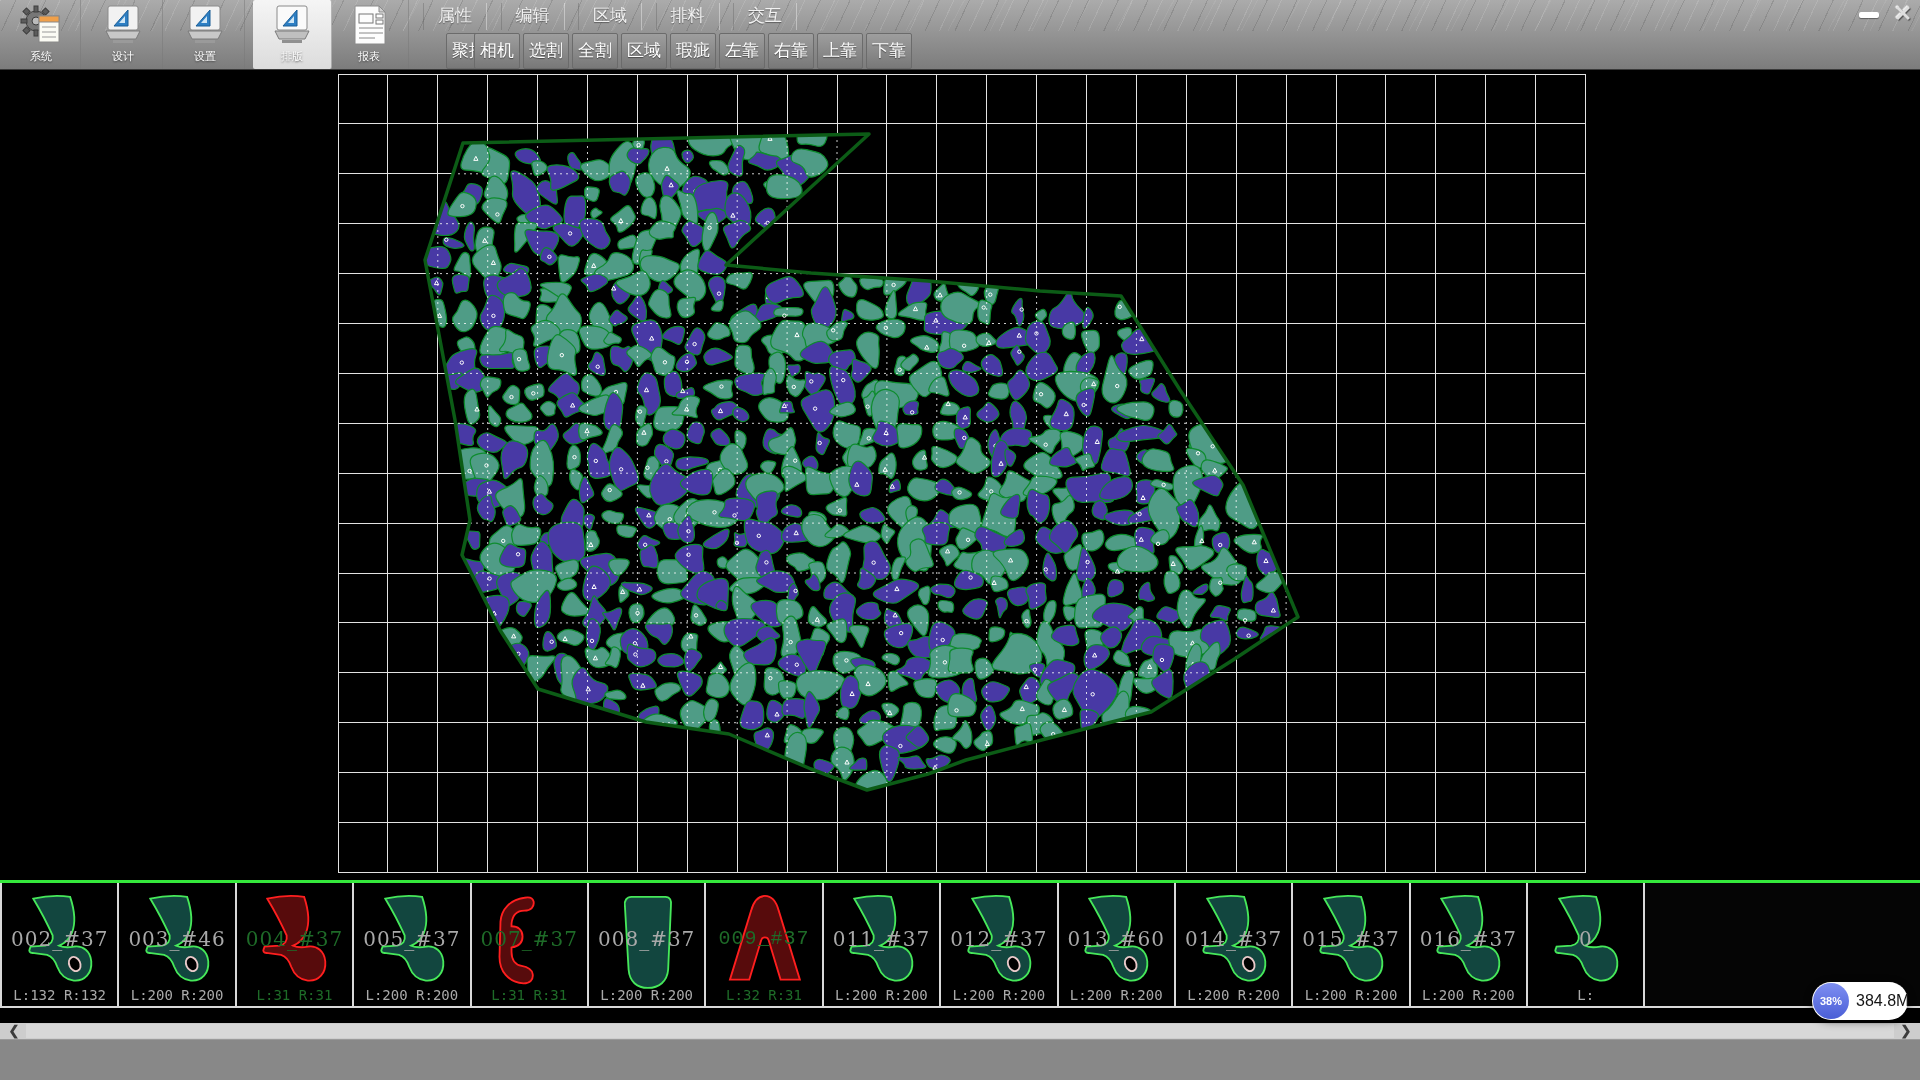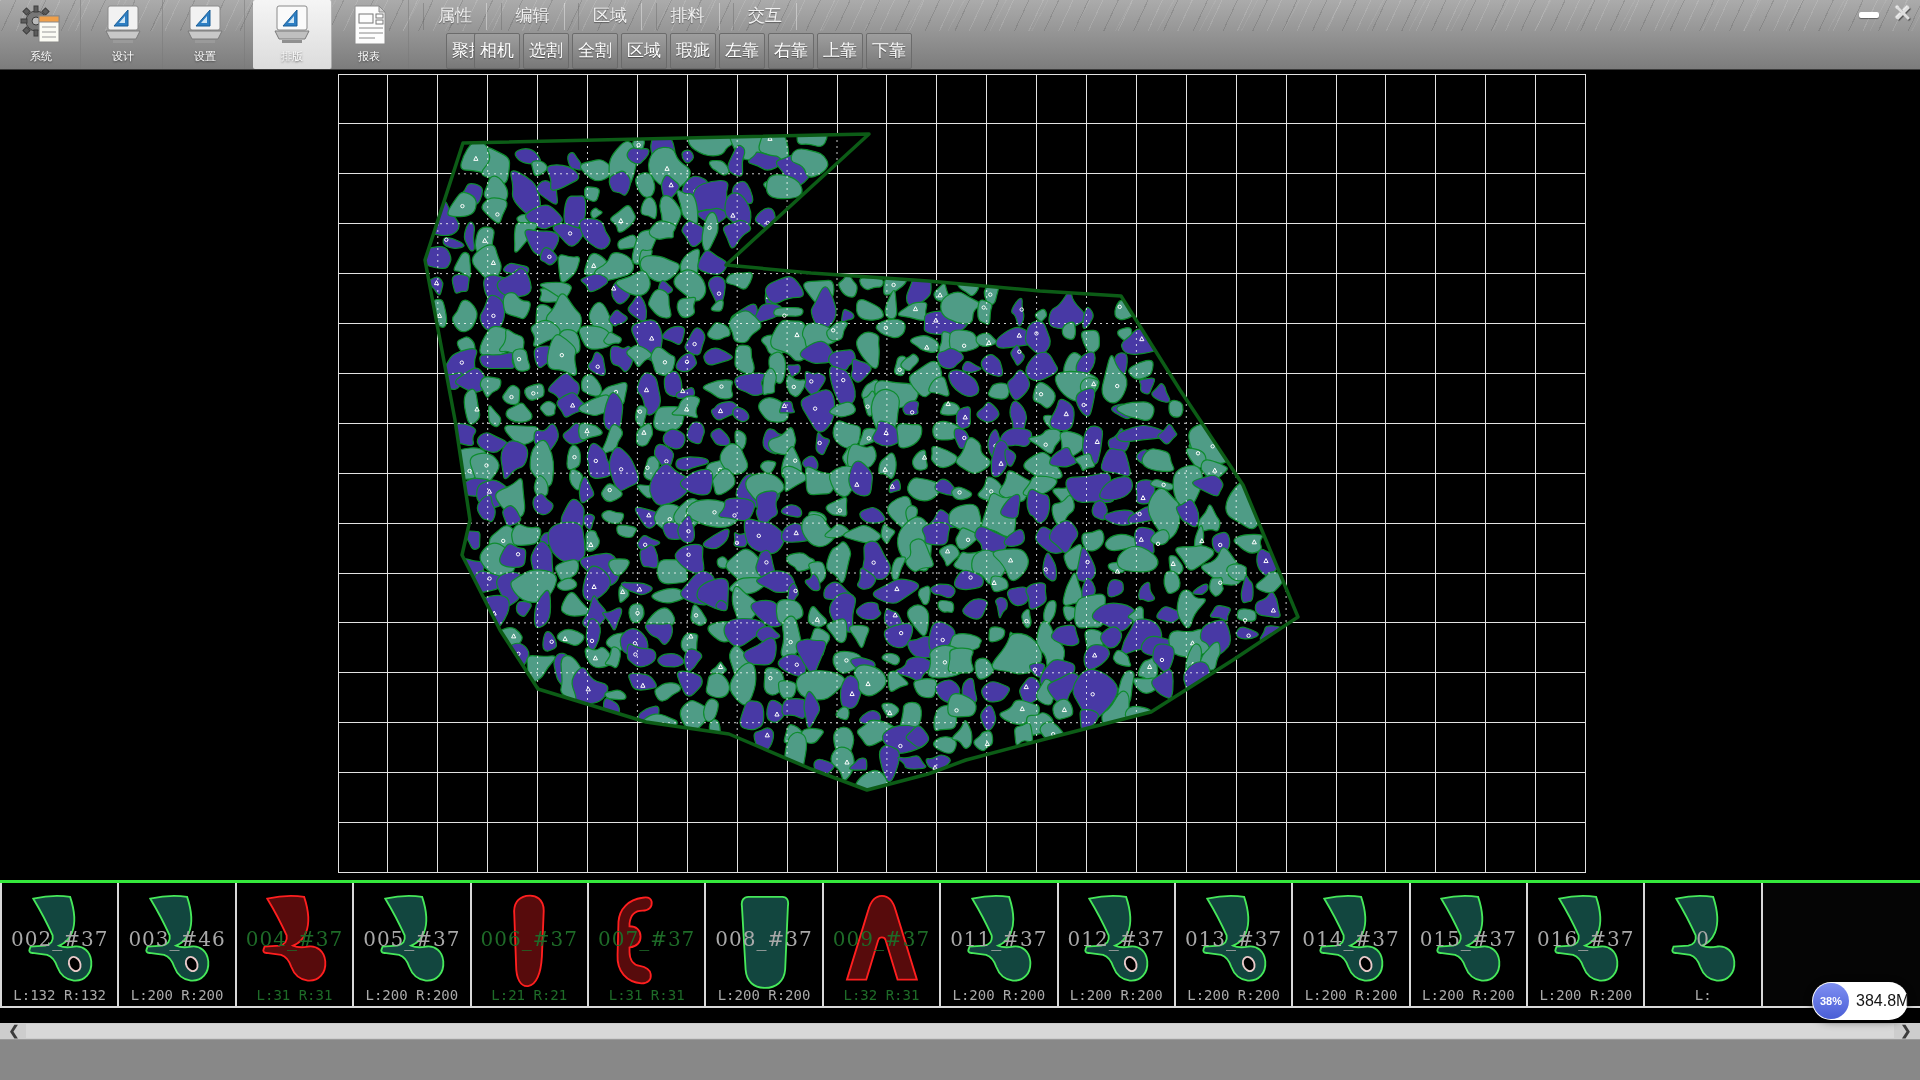--- a/index.html
+++ b/index.html
@@ -1130,44 +1130,37 @@
       </div>
       <div class="thumb">
         <svg viewBox="0 0 100 110">
           <path d="M21,9 C34,6 48,5 61,7 C66,22 67,36 63,46 C60,53 55,58 49,60 C55,63 60,62 66,61 C75,60 83,66 84,77 C85,90 77,99 65,98 C56,97 50,91 47,83 C45,77 42,72 36,70 L20,68 C17,68 16,66 17,64 L18,61 L34,60 C40,59 43,55 42,49 C38,40 30,24 21,9 Z" fill="#12463f" stroke="#46e85a" stroke-width="2"></path>
         </svg>
         <div class="tnum" style="color: rgb(169, 169, 169);">005_#37</div>
         <div class="tlr" style="color: rgb(169, 169, 169);">L:200 R:200</div>
       </div>
       <div class="thumb">
         <svg viewBox="0 0 100 110">
-          <path d="M47,6 C58,4 66,10 66,22 L64,72 C63,90 58,103 49,104 C41,105 36,96 36,82 L34,26 C33,14 38,8 47,6 Z" fill="#570b0c" stroke="#ff1f1f" stroke-width="2"></path>
-        </svg>
-        <div class="tnum" style="color: rgb(30, 107, 40);">006_#37</div>
-        <div class="tlr" style="color: rgb(30, 107, 40);">L:21 R:21</div>
-      </div>
-      <div class="thumb">
-        <svg viewBox="0 0 100 110">
           <path d="M45,8 C30,10 20,20 19,34 L18,70 C17,88 28,100 44,101 C51,101 55,97 54,91 C53,85 48,83 42,82 C35,81 31,75 31,67 L31,62 C38,61 43,57 43,50 C43,43 38,39 31,39 L31,36 C32,27 37,22 45,22 C52,22 56,18 55,12 C54,8 50,7 45,8 Z" fill="#570b0c" stroke="#ff1f1f" stroke-width="2"></path>
         </svg>
         <div class="tnum" style="color: rgb(30, 107, 40);">007_#37</div>
         <div class="tlr" style="color: rgb(30, 107, 40);">L:31 R:31</div>
       </div>
       <div class="thumb">
         <svg viewBox="0 0 100 110">
           <path d="M33,7 L70,7 C75,7 77,11 76,17 L73,86 C72,99 63,106 51,106 C39,106 31,99 30,86 L26,17 C25,11 28,7 33,7 Z" fill="#12463f" stroke="#46e85a" stroke-width="2"></path>
         </svg>
         <div class="tnum" style="color: rgb(169, 169, 169);">008_#37</div>
         <div class="tlr" style="color: rgb(169, 169, 169);">L:200 R:200</div>
       </div>
       <div class="thumb">
         <svg viewBox="0 0 100 110">
           <path d="M13,97 L36,22 C39,11 45,6 51,6 C57,6 63,11 66,22 L89,97 L68,97 L55,54 C54,50 48,50 47,54 L34,97 Z" fill="#570b0c" stroke="#ff1f1f" stroke-width="2"></path>
         </svg>
-        <div class="tnum" style="color: rgb(30, 107, 40);">009_#37</div>
+        <div class="tnum" style="color: rgb(30, 107, 40); font-family: Liberation Mono, monospace;">009_#37</div>
         <div class="tlr" style="color: rgb(30, 107, 40);">L:32 R:31</div>
       </div>
       <div class="thumb">
         <svg viewBox="0 0 100 110">
           <path d="M21,9 C34,6 48,5 61,7 C66,22 67,36 63,46 C60,53 55,58 49,60 C55,63 60,62 66,61 C75,60 83,66 84,77 C85,90 77,99 65,98 C56,97 50,91 47,83 C45,77 42,72 36,70 L20,68 C17,68 16,66 17,64 L18,61 L34,60 C40,59 43,55 42,49 C38,40 30,24 21,9 Z" fill="#12463f" stroke="#46e85a" stroke-width="2"></path>
         </svg>
         <div class="tnum" style="color: rgb(169, 169, 169);">011_#37</div>
         <div class="tlr" style="color: rgb(169, 169, 169);">L:200 R:200</div>
       </div>
       <div class="thumb">
@@ -1176,21 +1169,21 @@
           <ellipse cx="66" cy="80" rx="6" ry="8" transform="rotate(-25 66 80)" fill="#000000" stroke="#e9caca" stroke-width="2"></ellipse>
         </svg>
         <div class="tnum" style="color: rgb(169, 169, 169);">012_#37</div>
         <div class="tlr" style="color: rgb(169, 169, 169);">L:200 R:200</div>
       </div>
       <div class="thumb">
         <svg viewBox="0 0 100 110">
           <path d="M21,9 C34,6 48,5 61,7 C66,22 67,36 63,46 C60,53 55,58 49,60 C55,63 60,62 66,61 C75,60 83,66 84,77 C85,90 77,99 65,98 C56,97 50,91 47,83 C45,77 42,72 36,70 L20,68 C17,68 16,66 17,64 L18,61 L34,60 C40,59 43,55 42,49 C38,40 30,24 21,9 Z" fill="#12463f" stroke="#46e85a" stroke-width="2"></path>
           <ellipse cx="66" cy="80" rx="6" ry="8" transform="rotate(-25 66 80)" fill="#000000" stroke="#e9caca" stroke-width="2"></ellipse>
         </svg>
-        <div class="tnum" style="color: rgb(169, 169, 169);">013_#37</div>
+        <div class="tnum" style="color: rgb(169, 169, 169);">013_#60</div>
         <div class="tlr" style="color: rgb(169, 169, 169);">L:200 R:200</div>
       </div>
       <div class="thumb">
         <svg viewBox="0 0 100 110">
           <path d="M21,9 C34,6 48,5 61,7 C66,22 67,36 63,46 C60,53 55,58 49,60 C55,63 60,62 66,61 C75,60 83,66 84,77 C85,90 77,99 65,98 C56,97 50,91 47,83 C45,77 42,72 36,70 L20,68 C17,68 16,66 17,64 L18,61 L34,60 C40,59 43,55 42,49 C38,40 30,24 21,9 Z" fill="#12463f" stroke="#46e85a" stroke-width="2"></path>
           <ellipse cx="66" cy="80" rx="6" ry="8" transform="rotate(-25 66 80)" fill="#000000" stroke="#e9caca" stroke-width="2"></ellipse>
         </svg>
         <div class="tnum" style="color: rgb(169, 169, 169);">014_#37</div>
         <div class="tlr" style="color: rgb(169, 169, 169);">L:200 R:200</div>
       </div>

